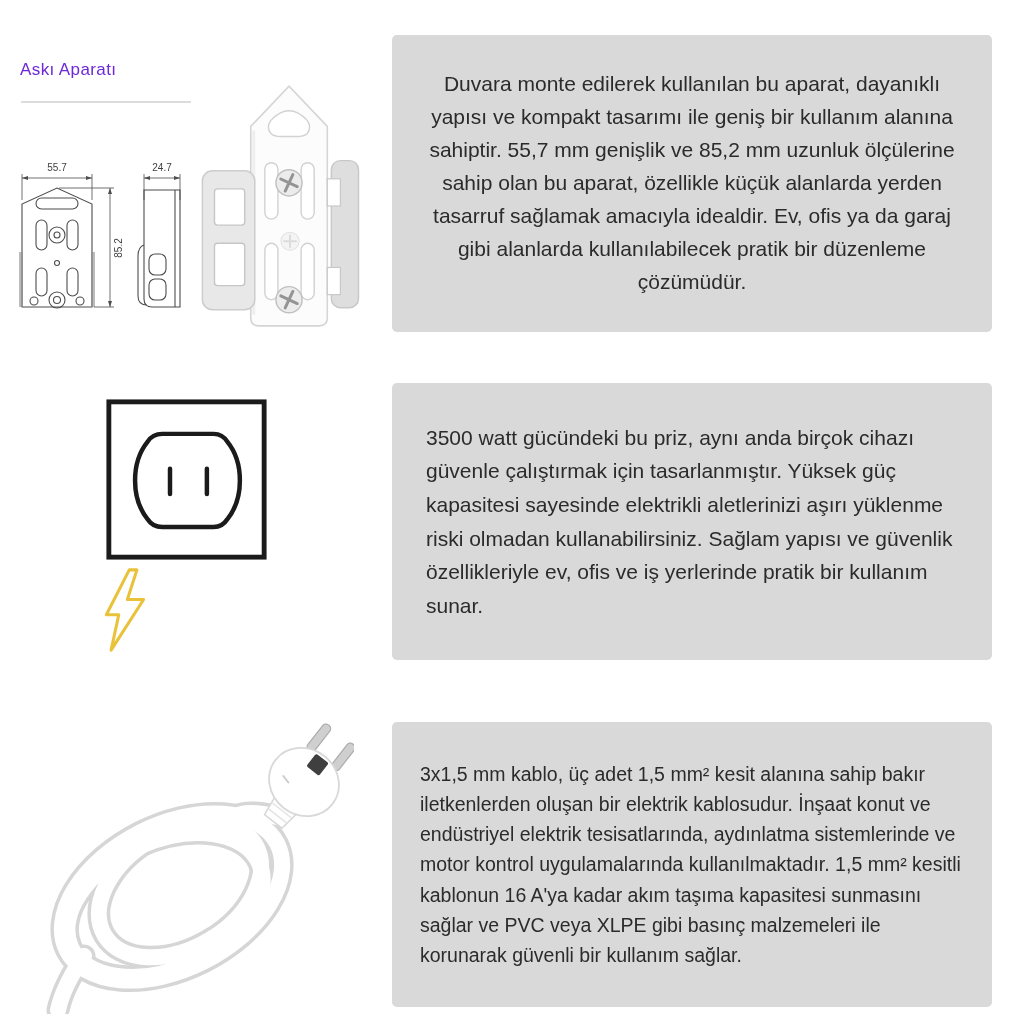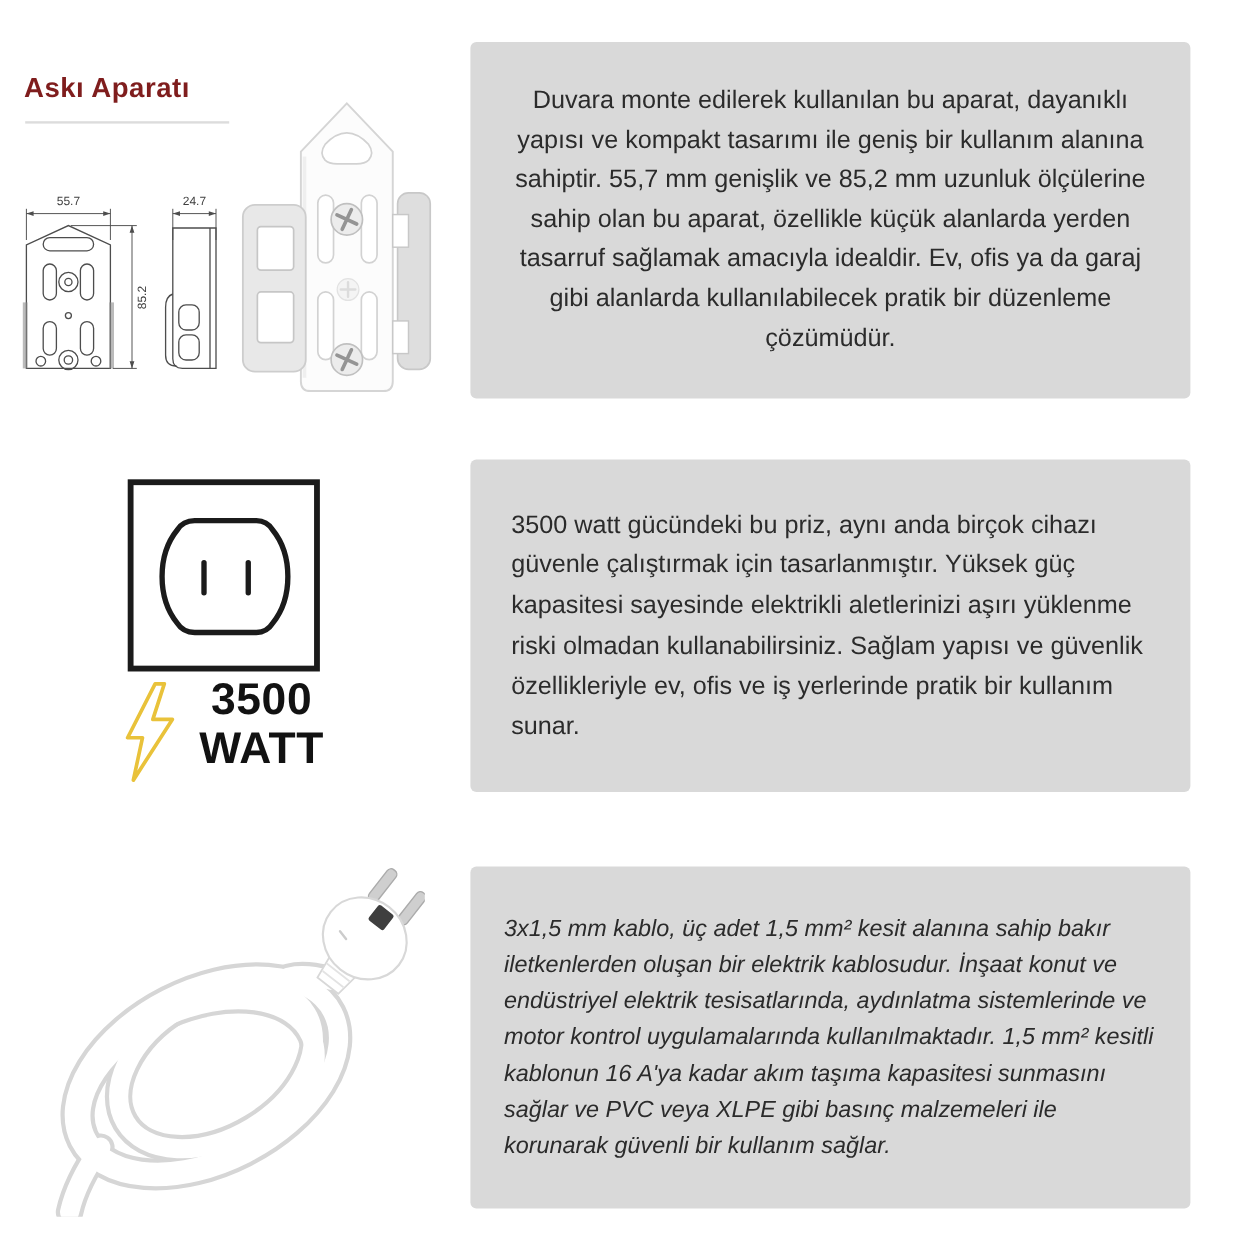--- a/index.html
+++ b/index.html
@@ -2,22 +2,22 @@
 <html lang="tr"><head>
 <meta charset="utf-8">
 <style>
   html,body{margin:0;padding:0;background:#ffffff;}
   .canvas{
     position:relative;width:1032px;height:1032px;background:#ffffff;
     font-family:"Liberation Sans",sans-serif;overflow:hidden;
   }
   
   .heading{
-    position:absolute;left:20px;top:60px;font-size:23px;font-weight:700;
-    color:#7f1d1d;letter-spacing:.4px;
+    position:absolute;left:20px;top:60px;font-size:17px;font-weight:400;
+    color:#6d28d9;letter-spacing:.4px;
   }
   .heading-underline{
     position:absolute;left:21px;top:101px;width:170px;height:2px;background:#dcdcdc;
   }
   .tech-drawing{position:absolute;left:12px;top:160px;width:180px;height:166px;}
   .bracket-photo{position:absolute;left:190px;top:70px;width:192px;height:272px;}
   
   .outlet-icon{position:absolute;left:104px;top:397px;width:165px;height:165px;}
   .bolt-icon{position:absolute;left:99px;top:567px;width:51px;height:86px;}
   .watt-block{
@@ -29,21 +29,21 @@
   
   .bubble{
     position:absolute;left:392px;width:600px;background:#d9d9d9;border-radius:5px;
     display:flex;align-items:center;box-sizing:border-box;color:#2b2b2b;
   }
   .bubble p{margin:0;width:100%;}
   .bubble1{top:35px;height:297px;padding:14px 30px;}
   .bubble1 p{font-size:21px;line-height:1.57;text-align:center;}
   .bubble2{top:383px;height:277px;padding:32px 34px;}
   .bubble2 p{font-size:21px;line-height:1.6;text-align:left;}
-  .bubble3{top:722px;height:285px;padding:16px 28px;font-style:italic;}
+  .bubble3{top:722px;height:285px;padding:16px 28px;}
   .bubble3 p{font-size:19.5px;line-height:1.55;text-align:left;}
 </style>
 </head>
 <body>
 
 <div class="canvas">
 
   <div class="heading">Askı Aparatı</div>
   <div class="heading-underline"></div>
 
@@ -131,24 +131,20 @@
   <svg class="outlet-icon" viewBox="0 0 170 170" fill="none" stroke="#1b1b1b">
     <rect x="5" y="5" width="160" height="160" stroke-width="5"></rect>
     <path d="M60,38 L113,38 Q122,38 127,46 Q140,62 140,86 Q140,110 127,126 Q122,134 113,134 L60,134 Q50,134 45,126 Q32,110 32,86 Q32,62 45,46 Q50,38 60,38 Z" stroke-width="4.6" stroke-linejoin="round"></path>
     <path d="M68,74 L68,100 M106,74 L106,100" stroke-width="4.6" stroke-linecap="round"></path>
   </svg>
 
   <svg class="bolt-icon" viewBox="0 0 52 90" fill="none">
     <path d="M31,3 L7,50 L20,50 L12,87 L46,34 L29,34 L39,3 Z" stroke="#e9c23a" stroke-width="3.2" stroke-linejoin="round"></path>
   </svg>
 
-  <div class="watt-block">
-    <div>3500</div>
-    <div>WATT</div>
-  </div>
 
   <div class="bubble bubble2">
     <p>3500 watt gücündeki bu priz, aynı anda birçok cihazı güvenle çalıştırmak için tasarlanmıştır. Yüksek güç kapasitesi sayesinde elektrikli aletlerinizi aşırı yüklenme riski olmadan kullanabilirsiniz. Sağlam yapısı ve güvenlik özellikleriyle ev, ofis ve iş yerlerinde pratik bir kullanım sunar.</p>
   </div>
 
   <svg class="cable-photo" viewBox="0 0 332 302">
 
     <g fill="none" stroke="#d6d6d6" stroke-width="23" stroke-linecap="round">
       <ellipse cx="150" cy="185" rx="118" ry="72" transform="rotate(-27 150 185)"></ellipse>
       <ellipse cx="143" cy="193" rx="103" ry="64" transform="rotate(-24 143 193)"></ellipse>

